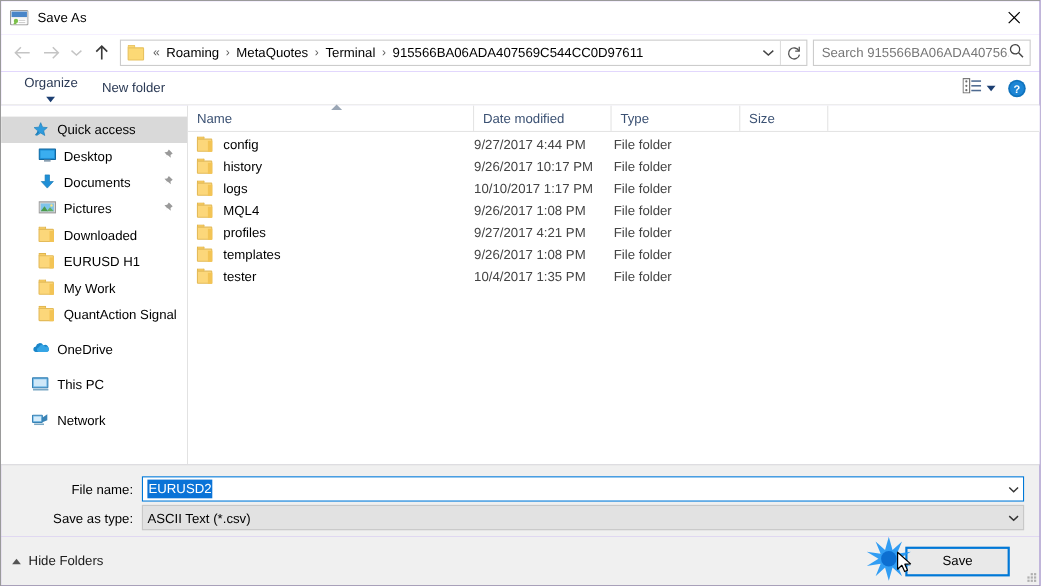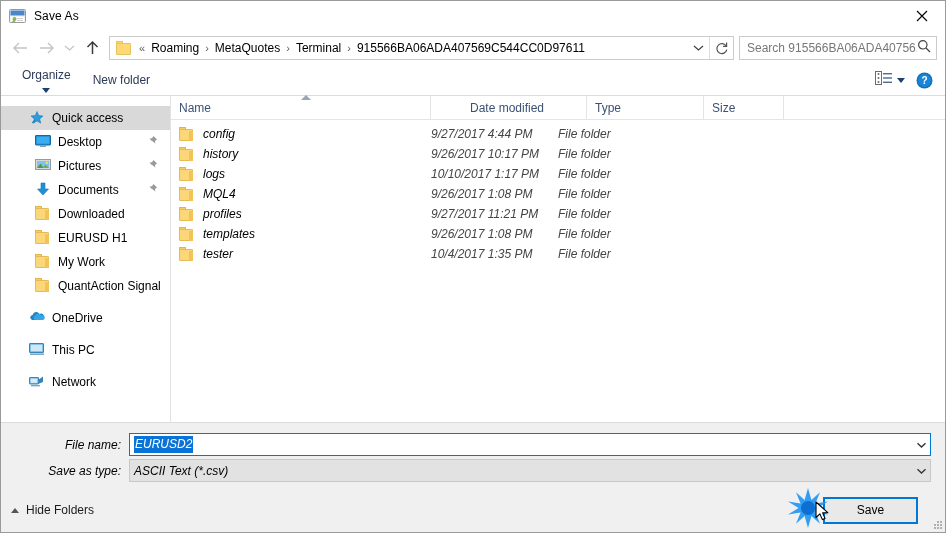--- a/index.html
+++ b/index.html
@@ -179,46 +179,45 @@
     position: relative;
   }
   .col-h {
     font-size: 12px; color: #3b5173;
     display: flex; align-items: center;
     padding-left: 8px;
     border-right: 1px solid #e4e4e4;
     position: relative;
   }
   .col-name { width: 260px; flex: 0 0 260px; }
-  .col-date { width: 125px; flex: 0 0 125px; margin-left: 31px; }
+  .col-date { width: 125px; flex: 0 0 125px; }
   .col-type { width: 117px; flex: 0 0 117px; }
   .col-size { width: 80px; flex: 0 0 80px; }
   .sort-caret {
     position: absolute; left: 130px; top: -1px;
     width: 0; height: 0;
     border-left: 5px solid transparent; border-right: 5px solid transparent;
     border-bottom: 5px solid #9aa6b5;
   }
   .rows { flex: 1 1 auto; overflow: hidden; padding-top: 4px; }
   .row {
-    height: 20px; display: flex; align-items: center;
-    font-size: 12px; color: #000; font-style: italic;
+    height: 20px; display: flex; align-items: flex-start;
+    font-size: 12px; color: #000;
   }
   .cell { display: flex; align-items: center; }
   .cell-name { width: 260px; flex: 0 0 260px; padding-left: 8px; gap: 8px; }
   .cell-date { width: 125px; flex: 0 0 125px; color: #444; }
   .cell-type { width: 117px; flex: 0 0 117px; padding-left: 2px; color: #444; }
   .cell-size { width: 80px; flex: 0 0 80px; color: #444; }
 
   
   .formpane {
     flex: 0 0 66px; background: #f0f0f0;
     border-top: 1px solid #dcdcdc;
     padding: 10px 14px 0 14px;
-    font-style: italic;
   }
   .form-row {
     display: flex; align-items: center; height: 23px; margin-bottom: 3px;
   }
   .form-label {
     width: 114px; flex: 0 0 114px; text-align: right; padding-right: 8px;
     font-size: 12px; color: #000;
   }
   .combo {
     flex: 1 1 auto; height: 23px; display: flex; align-items: center;
@@ -426,43 +425,43 @@
         <span class="side-label">Desktop</span>
         <span class="pin">
           <svg width="12" height="13" viewBox="0 0 12 13">
             <path d="M7.5 1 L11 4.5 L9 6 L9.3 8.5 L6.3 6 L2.5 10.2 L6 6.3 L3.5 3.5 L6 3.2 Z" fill="#9a9a9a"></path>
           </svg>
         </span>
       </div>
 
       <div class="side-item indent">
         <span class="side-ico">
+          <svg width="16" height="15" viewBox="0 0 16 15">
+            <path d="M6 1 L10 1 L10 7 L13.5 7 L8 13 L2.5 7 L6 7 Z" fill="#1f8fd6" stroke="#1678b5" stroke-width="0.6"></path>
+          </svg>
+        </span>
+        <span class="side-label">Documents</span>
+        <span class="pin">
+          <svg width="12" height="13" viewBox="0 0 12 13">
+            <path d="M7.5 1 L11 4.5 L9 6 L9.3 8.5 L6.3 6 L2.5 10.2 L6 6.3 L3.5 3.5 L6 3.2 Z" fill="#9a9a9a"></path>
+          </svg>
+        </span>
+      </div>
+
+      <div class="side-item indent">
+        <span class="side-ico">
           <svg width="16" height="13" viewBox="0 0 16 13">
             <rect x="0.5" y="1.5" width="15" height="10" fill="#d8d8d8" stroke="#9a9a9a"></rect>
             <rect x="2" y="3" width="12" height="7" fill="#7fc4ea"></rect>
             <path d="M2 10 L5.5 5.5 L8.5 10 Z" fill="#4a9a4a"></path>
             <path d="M7.5 10 L10.5 6.5 L14 10 Z" fill="#63b063"></path>
             <circle cx="11.8" cy="4.8" r="1.1" fill="#ffe47a"></circle>
           </svg>
         </span>
         <span class="side-label">Pictures</span>
-        <span class="pin">
-          <svg width="12" height="13" viewBox="0 0 12 13">
-            <path d="M7.5 1 L11 4.5 L9 6 L9.3 8.5 L6.3 6 L2.5 10.2 L6 6.3 L3.5 3.5 L6 3.2 Z" fill="#9a9a9a"></path>
-          </svg>
-        </span>
-      </div>
-
-      <div class="side-item indent">
-        <span class="side-ico">
-          <svg width="16" height="15" viewBox="0 0 16 15">
-            <path d="M6 1 L10 1 L10 7 L13.5 7 L8 13 L2.5 7 L6 7 Z" fill="#1f8fd6" stroke="#1678b5" stroke-width="0.6"></path>
-          </svg>
-        </span>
-        <span class="side-label">Documents</span>
         <span class="pin">
           <svg width="12" height="13" viewBox="0 0 12 13">
             <path d="M7.5 1 L11 4.5 L9 6 L9.3 8.5 L6.3 6 L2.5 10.2 L6 6.3 L3.5 3.5 L6 3.2 Z" fill="#9a9a9a"></path>
           </svg>
         </span>
       </div>
 
       <div class="side-item indent">
         <span class="side-ico">
           <span class="folder-ico"><span class="tab"></span><span class="body"></span><span class="fold"></span></span>
@@ -603,21 +602,21 @@
         </div>
         <div class="row">
           <div class="cell cell-name">
             <span class="folder-ico">
                 <span class="tab"></span>
                 <span class="body"></span>
                 <span class="fold"></span>
               </span>
             <span>profiles</span>
           </div>
-          <div class="cell cell-date">9/27/2017 11:21 PM</div>
+          <div class="cell cell-date">9/27/2017 4:21 PM</div>
           <div class="cell cell-type">File folder</div>
           <div class="cell cell-size"></div>
         </div>
         <div class="row">
           <div class="cell cell-name">
             <span class="folder-ico">
                 <span class="tab"></span>
                 <span class="body"></span>
                 <span class="fold"></span>
               </span>

